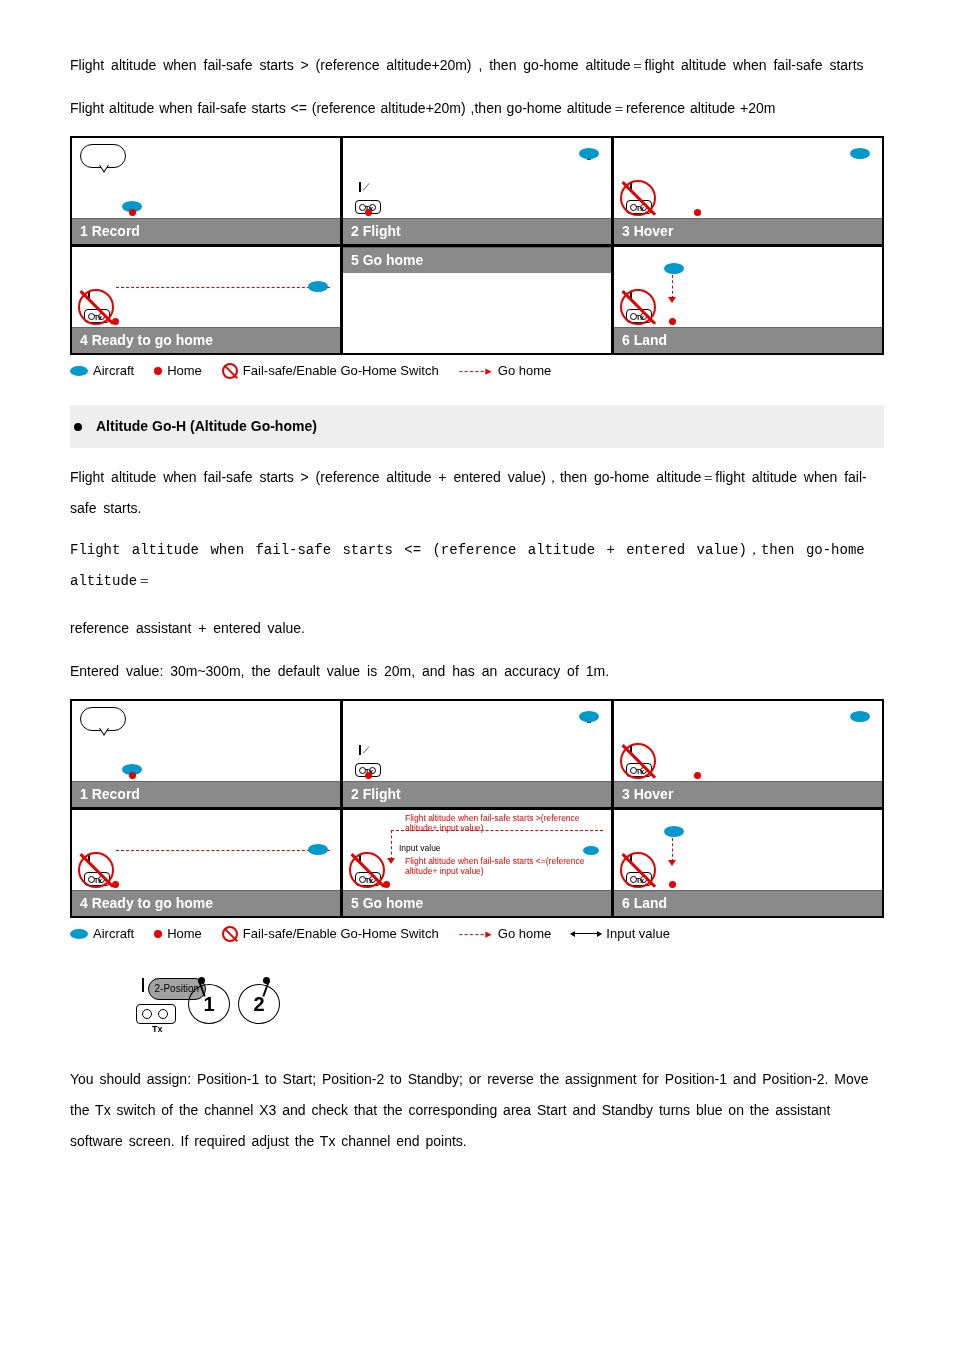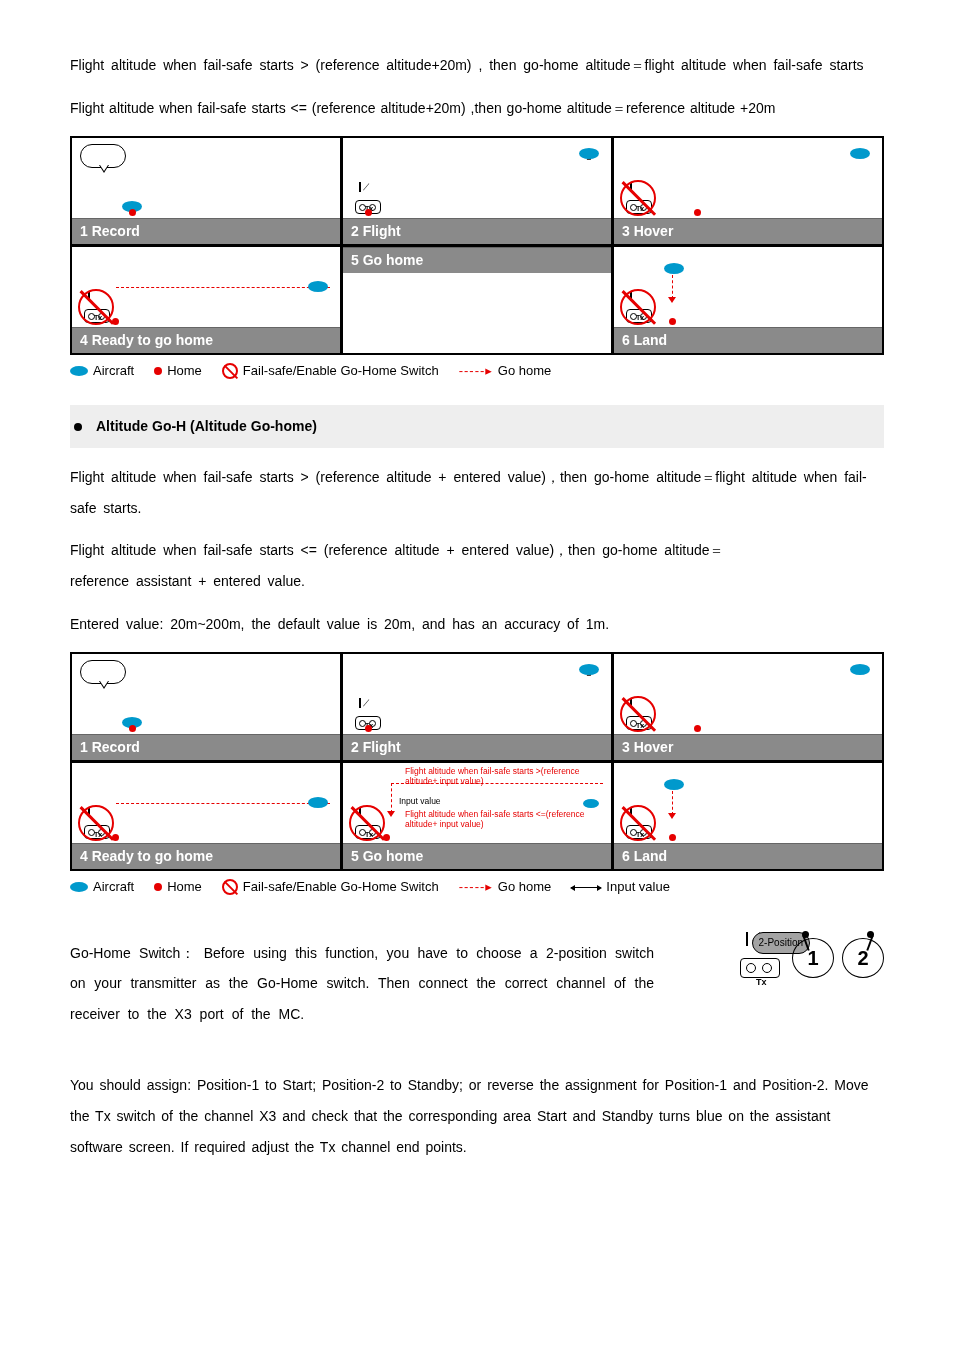--- a/index.html
+++ b/index.html
@@ -252,23 +252,23 @@
 </div>
 
 <div class="section-heading-bar">
   <div class="section-heading">
     <span class="bullet"></span>
     <span>Altitude Go-H (Altitude Go-home)</span>
   </div>
 </div>
 
 <p class="para">Flight altitude when fail-safe starts &gt; (reference altitude + entered value)，then go-home altitude＝flight altitude when fail-safe starts.</p>
-<p class="para" style="margin-bottom:0;">Flight altitude when fail-safe starts &lt;= (reference altitude + entered value)，then go-home altitude＝</p>
+<p class="para" style="margin-bottom:16px;font-family:Liberation Mono, monospace;">Flight altitude when fail-safe starts &lt;= (reference altitude + entered value)，then go-home altitude＝</p>
 <p class="para">reference assistant + entered value.</p>
-<p class="para">Entered value: 20m~200m, the default value is 20m, and has an accuracy of 1m.</p>
+<p class="para">Entered value: 30m~300m, the default value is 20m, and has an accuracy of 1m.</p>
 
 <div class="diagram-grid">
   <div class="cell">
     <div class="cell-content">
       <div class="cloud"></div>
       <span class="drone-dot" style="bottom:6px; left:50px;"></span>
       <span class="home-point" style="bottom:2px; left:57px;"></span>
     </div>
     <div class="cell-label">1 Record</div>
   </div>
@@ -377,21 +377,20 @@
       <span class="dashed-arrow">-----▸</span>
       <span>Go home</span>
     </span>
   <span class="item">
       <span class="solid-arrow-seg"></span>
       <span>Input value</span>
     </span>
 </div>
 
 <div class="go-home-switch-block">
-  <div class="go-home-switch-text">Go-Home Switch： Before using this function, you have to choose a 2-position switch on your transmitter as the Go-Home switch. Then connect the correct channel of the receiver to the X3 port of the MC.</div>
   <div class="switch-diagram">
     <div class="sw-tx" style="position:relative;">
       <div class="tx-ant"></div>
         <span class="tx-sig">⟋</span>
       <div class="tx-body"></div>
         <div class="tx-stick1"></div>
         <div class="tx-stick2"></div>
       <span class="txlabel">Tx</span>
       <span class="twopos-label">2-Position</span>
     </div>

